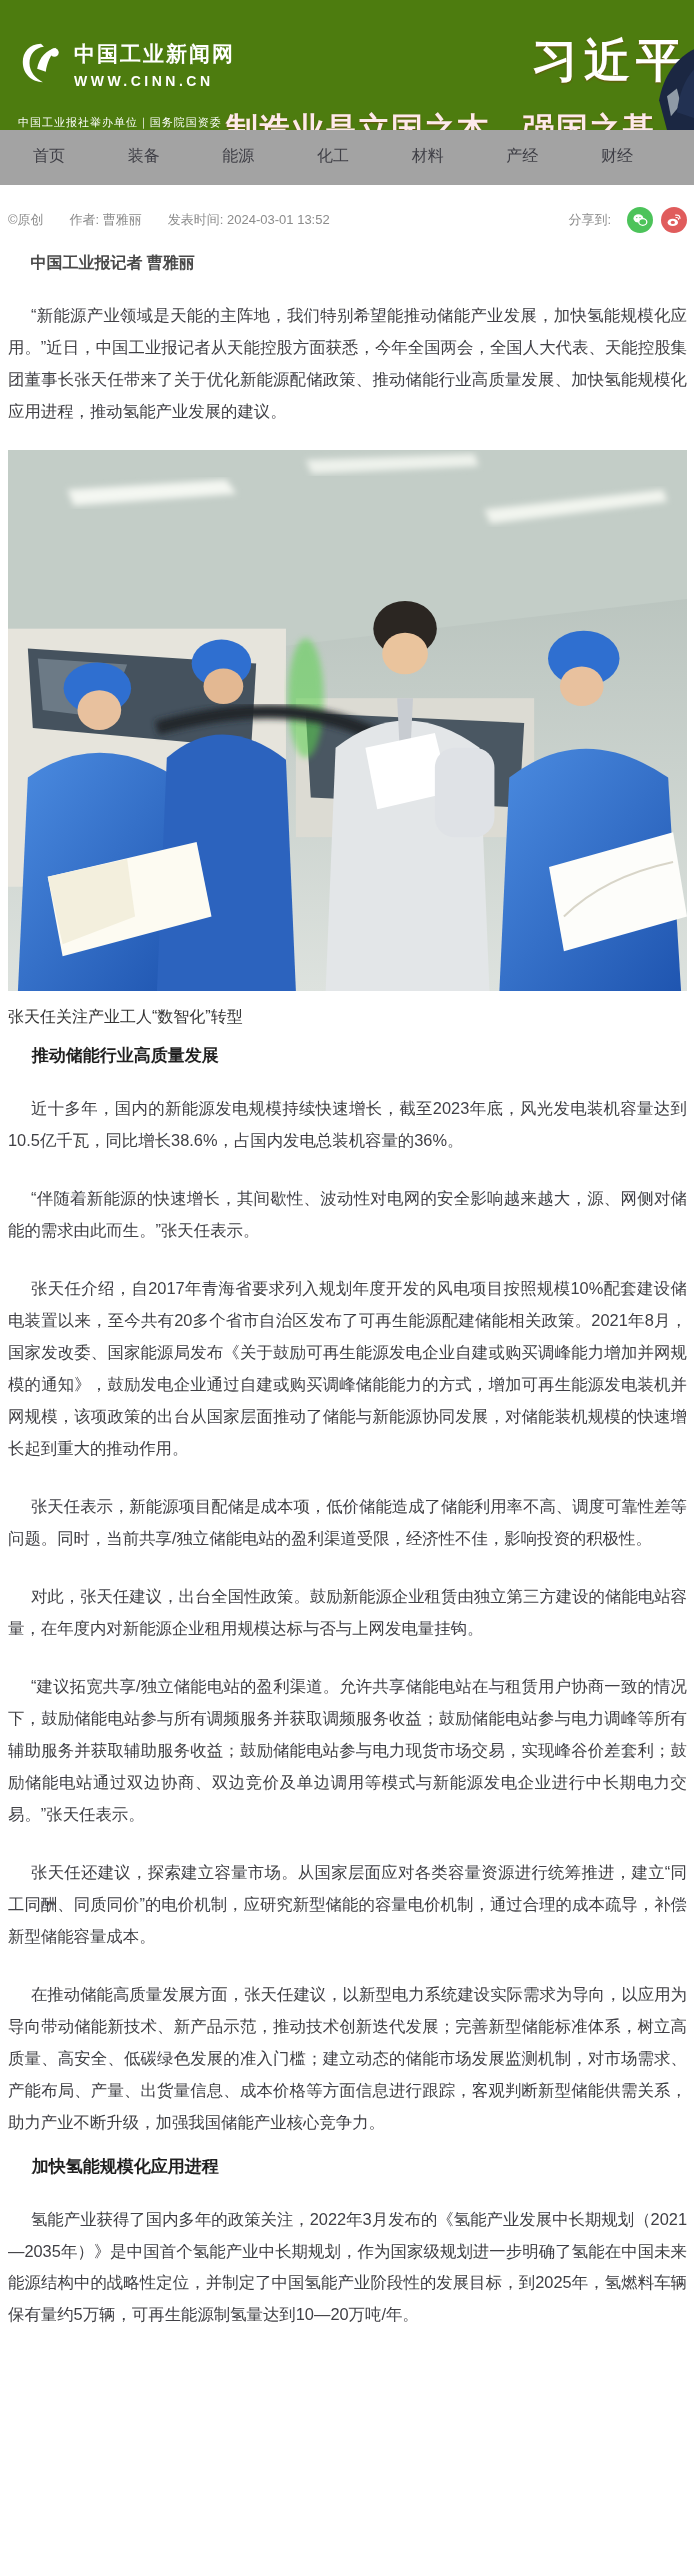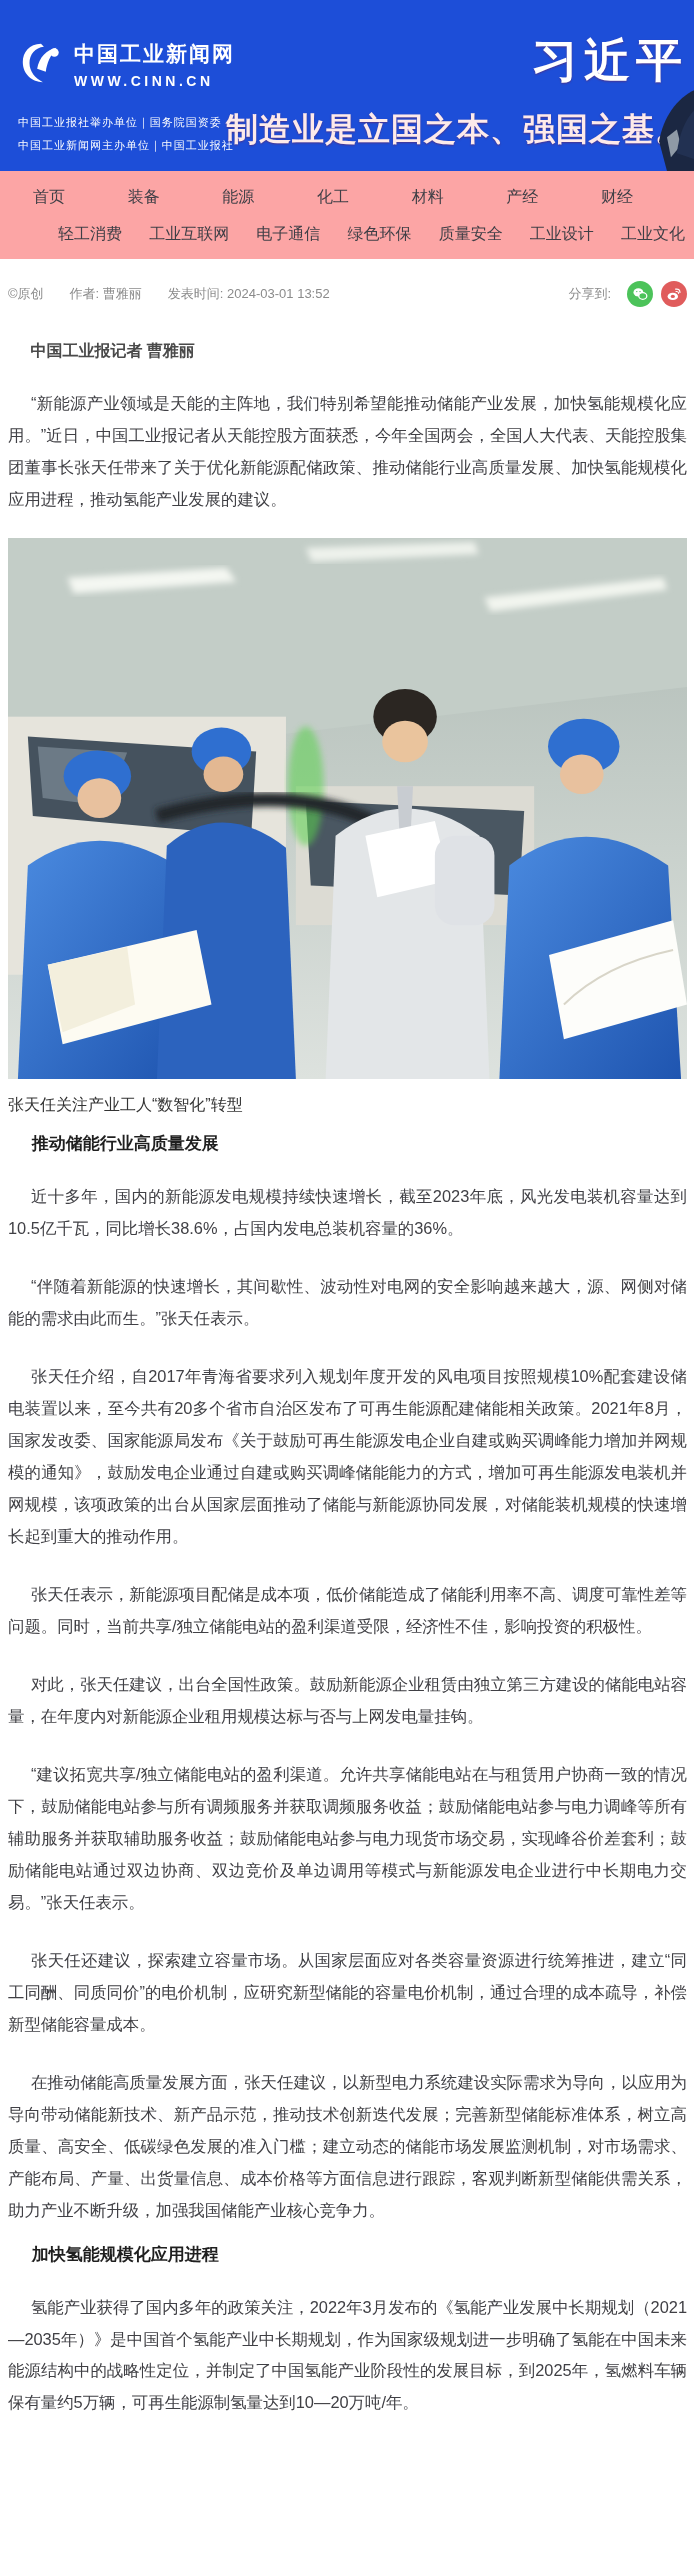--- a/index.html
+++ b/index.html
@@ -1,51 +1,51 @@
 <!DOCTYPE html>
 <html lang="zh"><head>
 <meta charset="utf-8">
 <style>
   * { margin:0; padding:0; box-sizing:border-box; }
   html,body { width:695px; background:#fff; font-family:"Liberation Sans","DejaVu Sans",sans-serif; }
   body { color:#3f3f44; }
 
   
-  .site-header { position:relative; height:171px; background:#1d4ed8; overflow:hidden; }
+  .site-header { position:relative; height:130px; background:#4d7c0f; overflow:hidden; }
   .logo-block { position:absolute; left:18px; top:40px; }
   .logo-row { display:flex; align-items:flex-start; }
   .logo-mark { width:46px; height:46px; margin-right:10px; }
   .logo-texts .site-name { color:#fff; font-size:21px; font-weight:bold; letter-spacing:2px; }
   .logo-texts .site-url { color:#fff; font-size:14px; font-weight:bold; letter-spacing:3.5px; margin-top:5px; }
   .logo-lines { position:absolute; left:18px; top:107px; }
   .logo-lines div { color:#fff; font-size:11px; letter-spacing:1px; margin-top:8px; white-space:nowrap; }
   .banner-block { position:absolute; left:226px; top:30px;text-align:right; }
   .banner-name { color:#fff; font-size:46px; font-weight:bold; letter-spacing:6px; text-shadow:0 1px 2px rgba(160,0,0,.35); }
   .banner-quote { color:#fdeaea; font-size:32px; font-weight:bold; letter-spacing:1px; margin-top:16px; white-space:nowrap; text-shadow:0 1px 2px rgba(160,0,0,.35); }
   .banner-portrait { position:absolute; right:0; bottom:0; width:58px; height:91px; }
 
   
-  .main-nav { background:#fca5a5; padding:10px 0 12px; }
+  .main-nav { background:#a3a3a3; padding:10px 0 12px; }
   .nav-row { display:flex; justify-content:space-between; }
   .nav-row-1 { padding:6px 62px 6px 33px; }
   .nav-row-2 { padding:10px 10px 2px 58px; }
   .nav-item { font-size:16px; color:#3f3f46; cursor:pointer; white-space:nowrap; }
 
   
   .content { padding:0 8px; }
   .breadcrumb { font-size:12px; color:#9a9a9a; padding:10px 0 2px; }
   .article-title { font-size:30px; font-weight:bold; color:#222; line-height:1.55; margin-top:26px; letter-spacing:0.5px; }
   .meta-row { display:flex; align-items:center; margin-top:22px; font-size:13px; color:#8b8b8b; }
   .meta-row .meta-item { margin-right:26px; }
   .share-area { margin-left:auto; display:flex; align-items:center;text-align:center; }
   .share-label { font-size:13px; color:#8b8b8b; margin-right:8px; }
   .share-btn { width:26px; height:26px; border-radius:50%; margin-left:8px; display:flex; align-items:center; justify-content:center; cursor:pointer; }
   .share-wechat { background:#4cc35a; }
   .share-weibo { background:#e05c5c; }
-  .byline { font-size:16px; font-weight:bold; color:#4a4a4a; margin-top:34px; text-indent:1.4em; }
+  .byline { font-size:16px; font-weight:bold; color:#4a4a4a; margin-top:20px; text-indent:1.4em; }
   .para { font-size:16.4px; line-height:1.95; color:#404045; text-indent:1.4em; margin-top:26px; text-align:justify; }
   .article-photo { display:block; width:679px; height:541px; margin-top:22px; background:#dfe3e0; }
   .photo-caption { font-size:16px; color:#333; margin-top:16px; }
   .section-heading { font-size:17px; font-weight:bold; color:#1f1f1f; text-indent:1.4em; margin-top:16px; }
 </style>
 </head>
 <body>
 
 <header class="site-header">
   <div class="logo-block">
@@ -78,29 +78,20 @@
 
 <nav class="main-nav">
   <div class="nav-row nav-row-1">
     <span class="nav-item">首页</span>
     <span class="nav-item">装备</span>
     <span class="nav-item">能源</span>
     <span class="nav-item">化工</span>
     <span class="nav-item">材料</span>
     <span class="nav-item">产经</span>
     <span class="nav-item">财经</span>
-  </div>
-  <div class="nav-row nav-row-2">
-    <span class="nav-item">轻工消费</span>
-    <span class="nav-item">工业互联网</span>
-    <span class="nav-item">电子通信</span>
-    <span class="nav-item">绿色环保</span>
-    <span class="nav-item">质量安全</span>
-    <span class="nav-item">工业设计</span>
-    <span class="nav-item">工业文化</span>
   </div>
 </nav>
 
 <main class="content">
 
 
 
   <div class="meta-row">
     <span class="meta-item">©原创</span>
     <span class="meta-item">作者: 曹雅丽</span>

